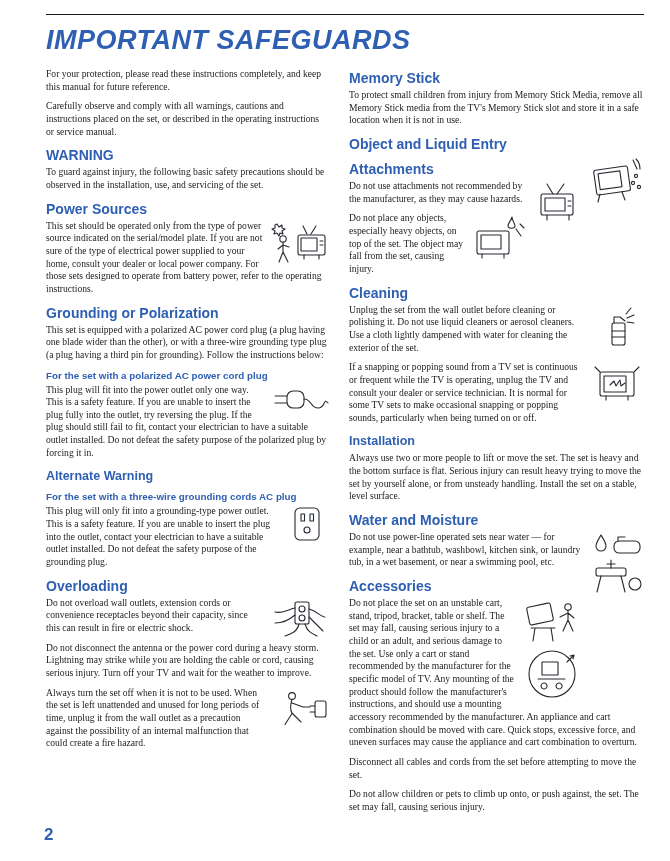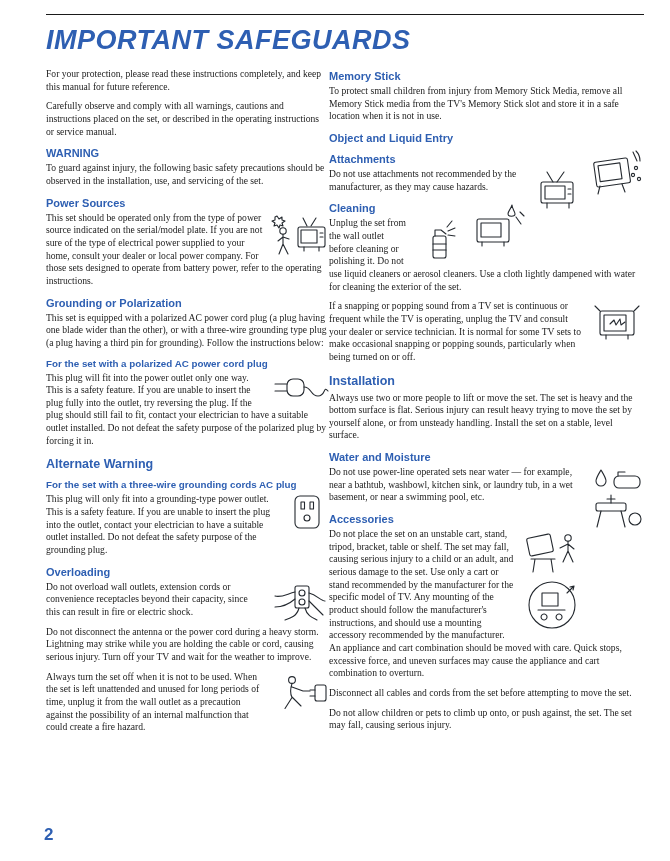--- a/index.html
+++ b/index.html
@@ -17,32 +17,32 @@
   .top-rule { height: 1px; background: #1a1a1a; margin: 14px 0 0 0; }
   .title {
     font-family: "Liberation Sans", sans-serif;
     font-style: italic;
     font-weight: 600;
     font-size: 27px;
     color: #2e5fb2;
     letter-spacing: 0.5px;
     margin: 10px 0 12px 0;
   }
-  .columns { display: flex; }
+  .columns { display: flex; gap: 20px; }
   .col { min-width: 0; }
   .col-left { width: 283px; flex: 0 0 283px; }
   .col-right { flex: 1; }
   .h1s {
     font-family: "Liberation Sans", sans-serif;
     font-weight: bold; font-size: 12.5px; color: #2e5fb2;
     margin: 10px 0 4px 0;
   }
   .h2s {
     font-family: "Liberation Sans", sans-serif;
-    font-weight: bold; font-size: 11px; color: #2e5fb2;
+    font-weight: bold; font-size: 14px; color: #2e5fb2;
     margin: 9px 0 3px 0;
   }
   .h3s {
     font-family: "Liberation Sans", sans-serif;
     font-weight: bold; font-size: 9.8px; color: #2e5fb2;
     margin: 8px 0 3px 0;
   }
   .col > .h2s:first-child, .col > .h1s:first-child { margin-top: 2px; }
   p.body {
     font-size: 9.6px; line-height: 1.32;
@@ -178,21 +178,21 @@
       <p class="body">
         <span class="illus">
           <svg width="54" height="46" viewBox="0 0 54 46">
               <g>
             <rect x="5" y="18" width="32" height="23" rx="2"></rect>
             <rect x="9" y="22" width="20" height="14"></rect>
             <path d="M40 4 c0 4 3 6 3 9 c0 3 -7 3 -7 0 c0 -3 3 -5 4 -9 z"></path>
             <path d="M44 16 l5 7 M48 11 l4 4 M10 41 v4 M32 41 v4"></path>
           </g>
             </svg>
-        </span>
+        </span><span>Do not place any objects, especially heavy objects, on top of the set. The object may fall from the set, causing injury.</span>
       </p>
       <div class="h2s">Cleaning</div>
       <p class="body">
         <span class="illus">
           <svg width="50" height="46" viewBox="0 0 50 46">
               <g>
             <rect x="18" y="18" width="13" height="22" rx="2"></rect>
             <path d="M20 18 v-6 h6 l5 4 M33 13 l7 -3 M33 17 l7 1 M32 9 l5 -6"></path>
             <path d="M18 26 h13 M18 32 h13"></path>
           </g>

